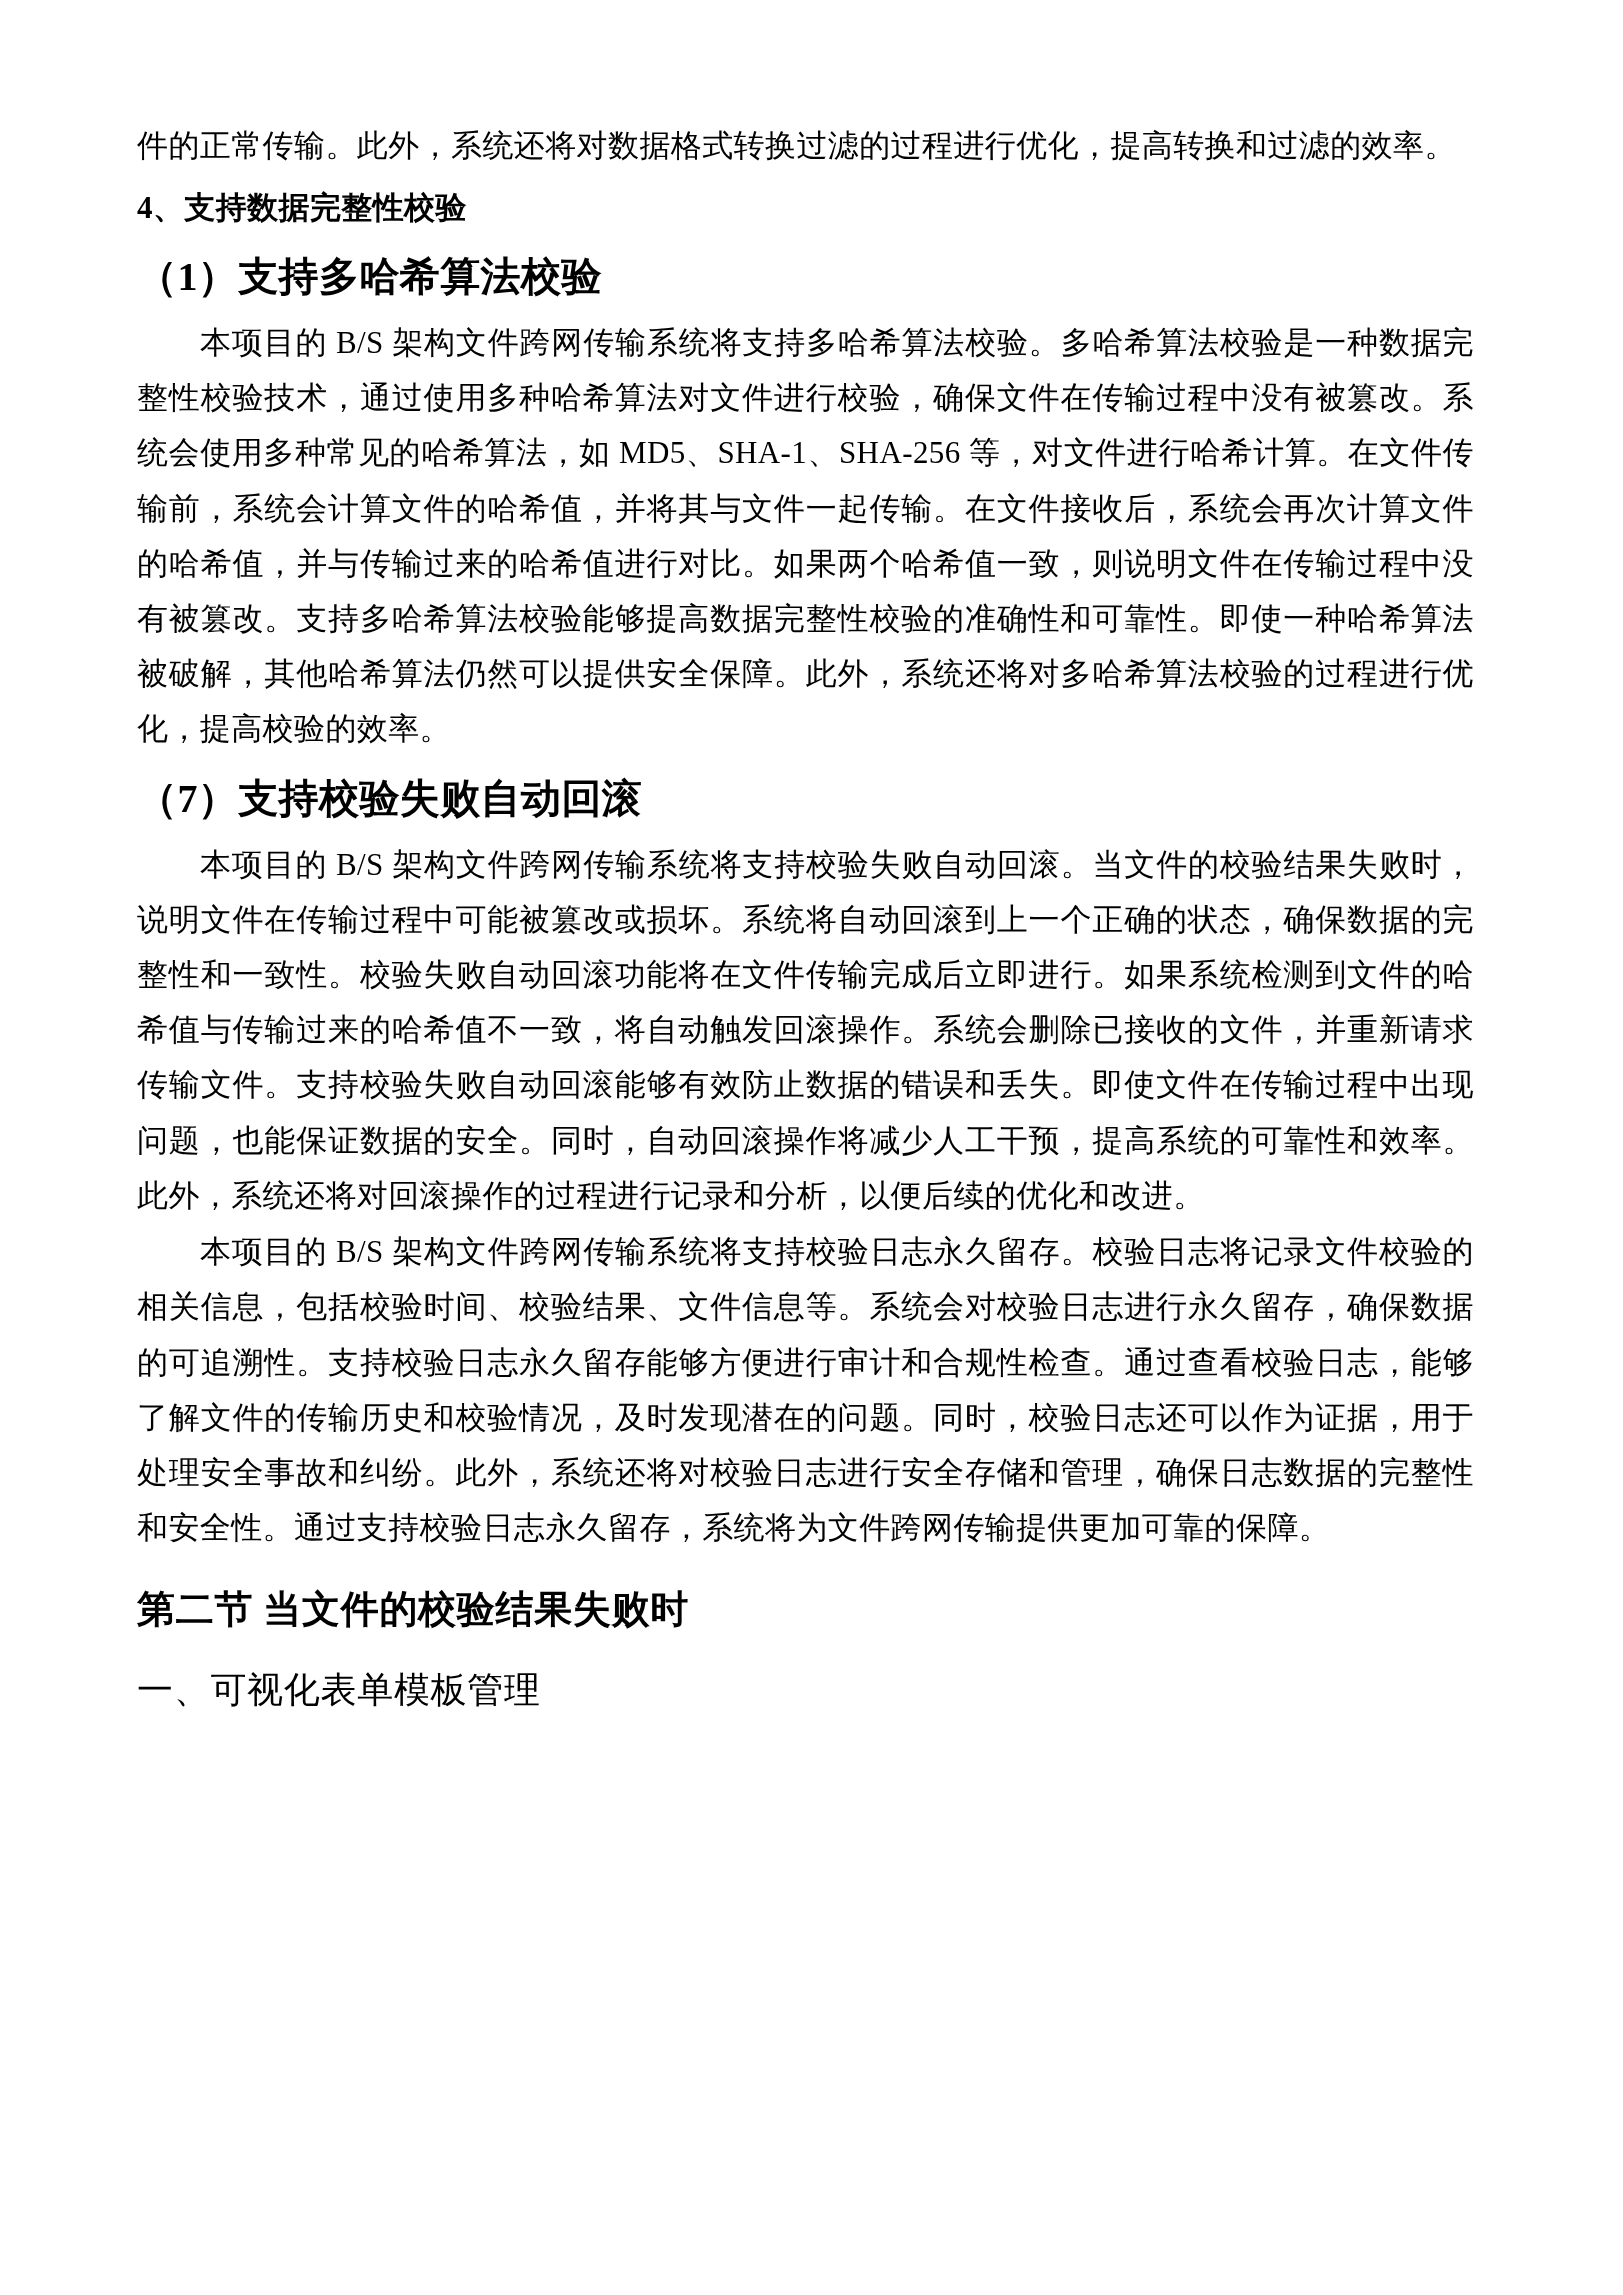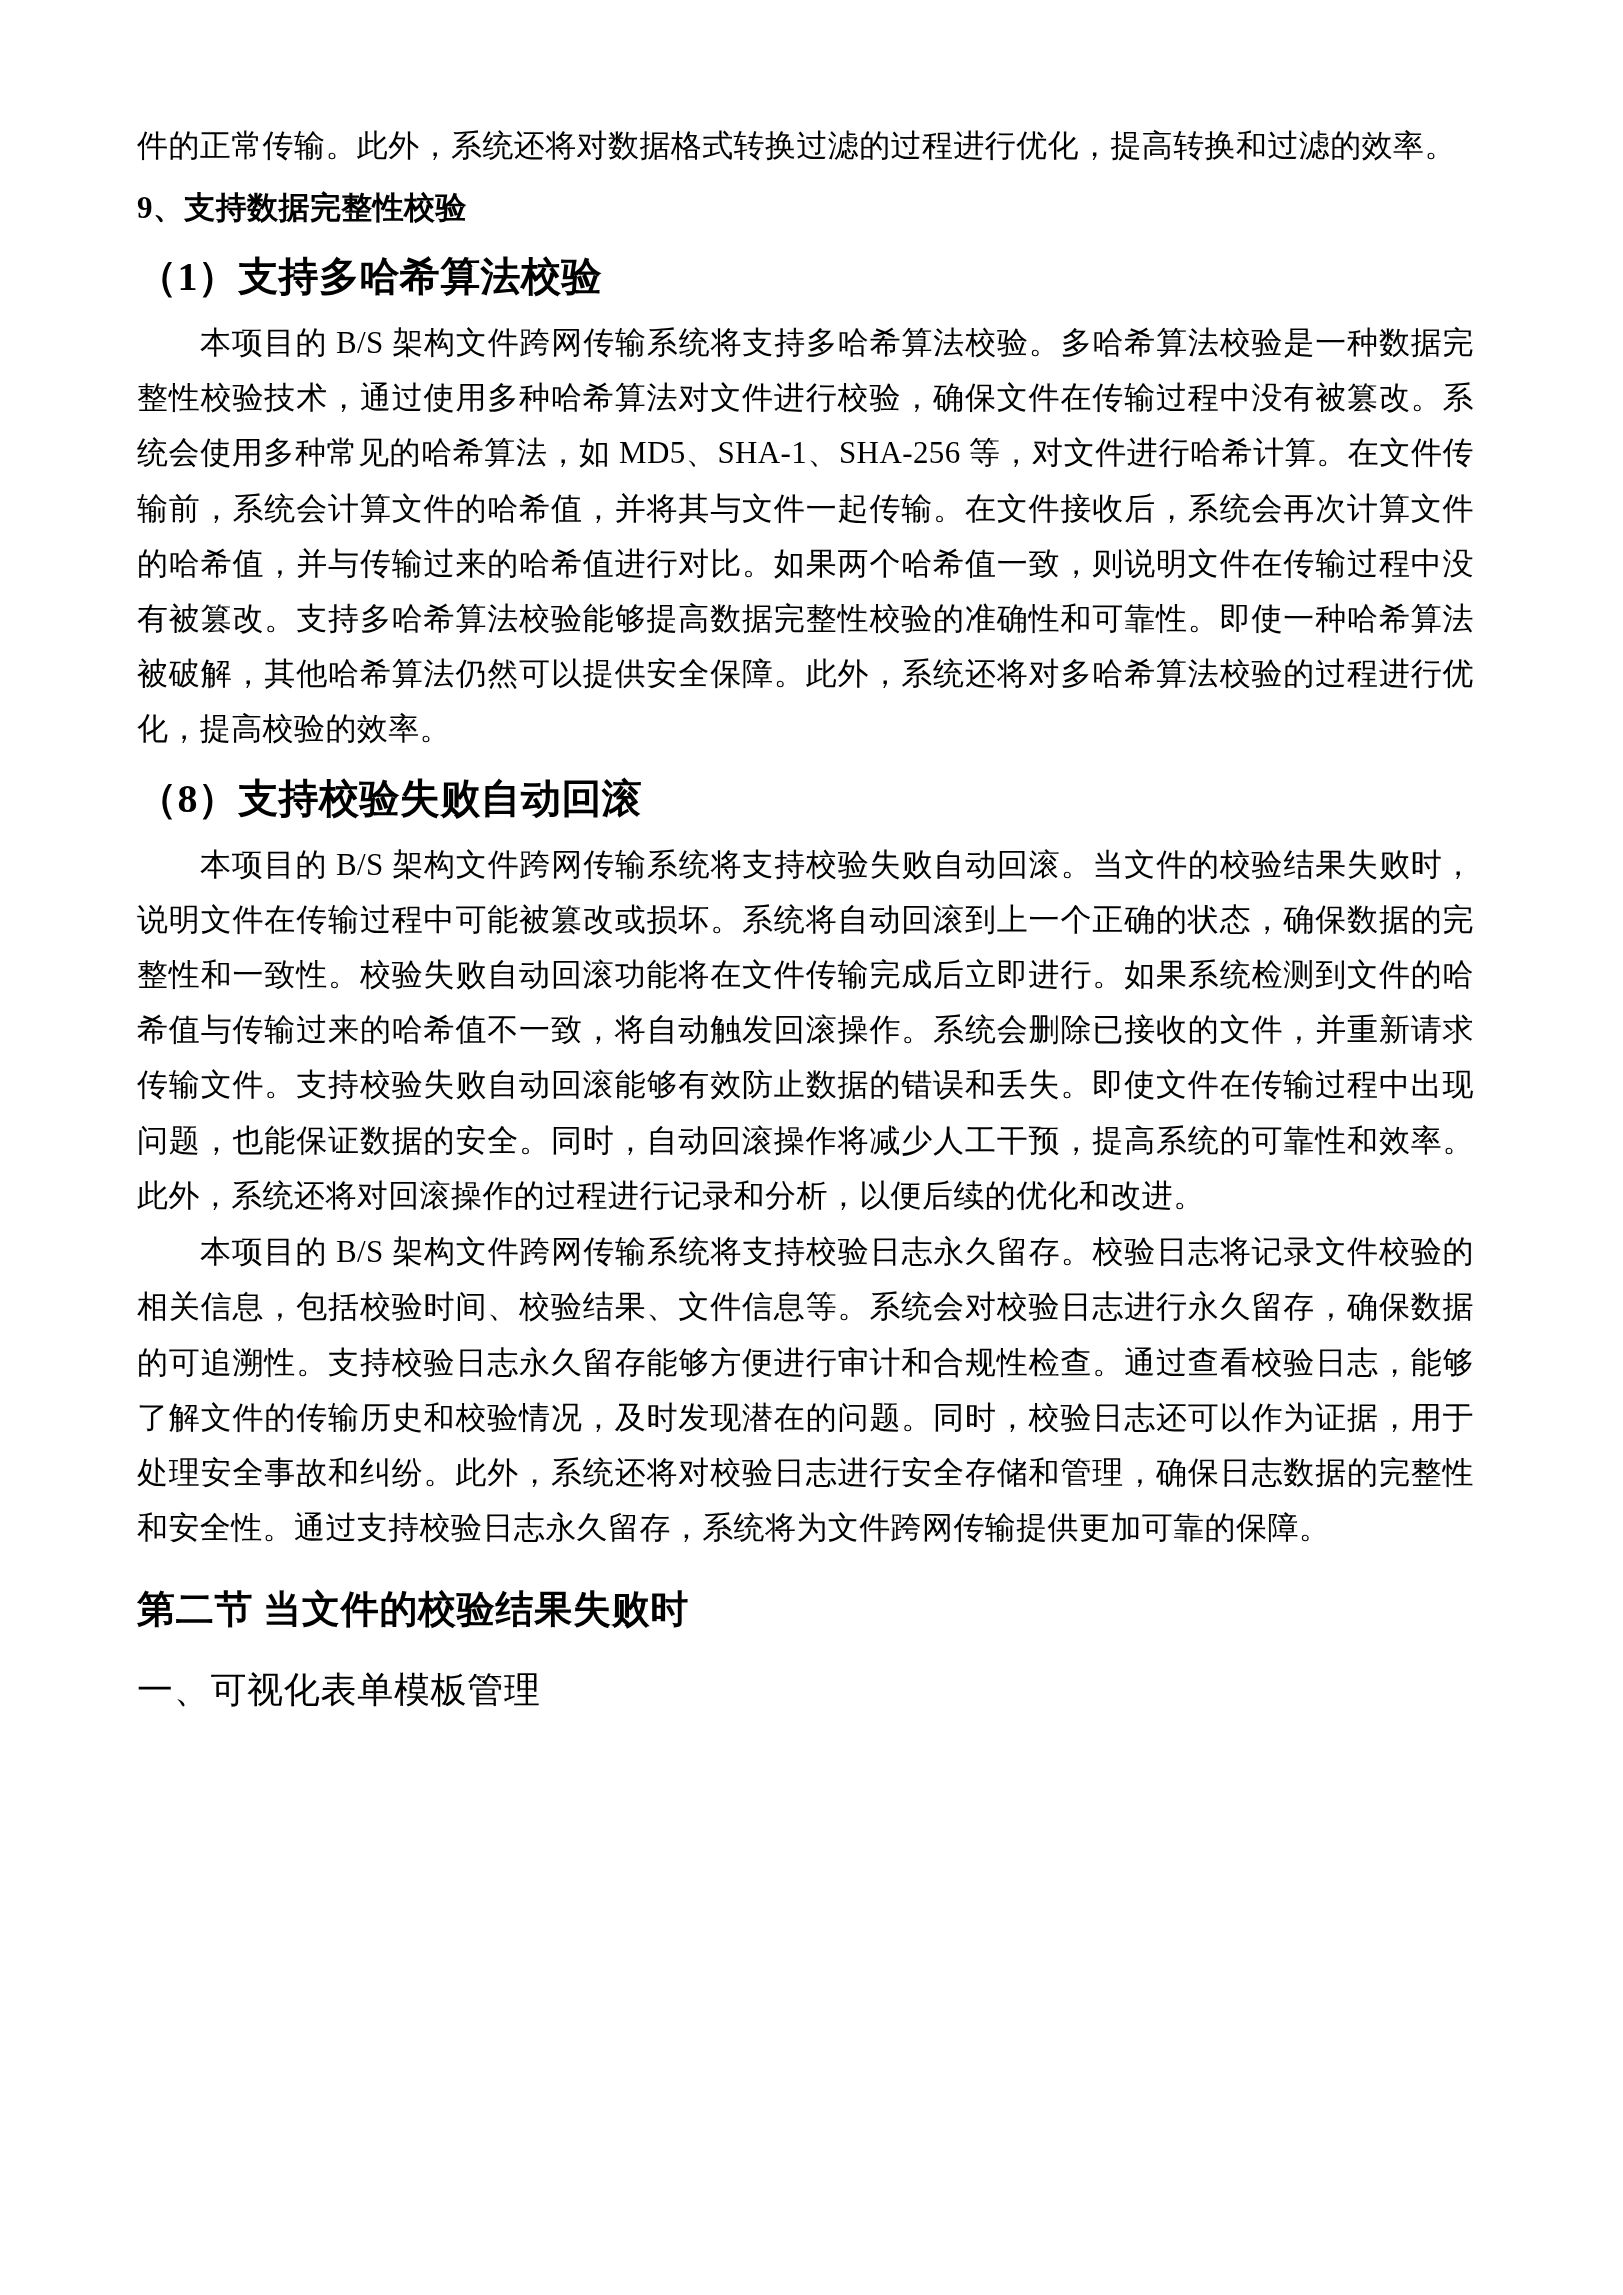--- a/index.html
+++ b/index.html
@@ -61,27 +61,27 @@
     letter-spacing: 0.7px;
   }
 </style>
 </head>
 <body>
 
 <div class="page">
 
   <p class="body-text">件的正常传输。此外，系统还将对数据格式转换过滤的过程进行优化，提高转换和过滤的效率。</p>
 
-  <h3 class="heading-num">9、支持数据完整性校验</h3>
+  <h3 class="heading-num">4、支持数据完整性校验</h3>
 
   <h4 class="heading-sub">（1）支持多哈希算法校验</h4>
 
   <p class="body-text indent">本项目的 B/S 架构文件跨网传输系统将支持多哈希算法校验。多哈希算法校验是一种数据完整性校验技术，通过使用多种哈希算法对文件进行校验，确保文件在传输过程中没有被篡改。系统会使用多种常见的哈希算法，如 MD5、SHA-1、SHA-256 等，对文件进行哈希计算。在文件传输前，系统会计算文件的哈希值，并将其与文件一起传输。在文件接收后，系统会再次计算文件的哈希值，并与传输过来的哈希值进行对比。如果两个哈希值一致，则说明文件在传输过程中没有被篡改。支持多哈希算法校验能够提高数据完整性校验的准确性和可靠性。即使一种哈希算法被破解，其他哈希算法仍然可以提供安全保障。此外，系统还将对多哈希算法校验的过程进行优化，提高校验的效率。</p>
 
-  <h4 class="heading-sub">（8）支持校验失败自动回滚</h4>
+  <h4 class="heading-sub">（7）支持校验失败自动回滚</h4>
 
   <p class="body-text indent">本项目的 B/S 架构文件跨网传输系统将支持校验失败自动回滚。当文件的校验结果失败时，说明文件在传输过程中可能被篡改或损坏。系统将自动回滚到上一个正确的状态，确保数据的完整性和一致性。校验失败自动回滚功能将在文件传输完成后立即进行。如果系统检测到文件的哈希值与传输过来的哈希值不一致，将自动触发回滚操作。系统会删除已接收的文件，并重新请求传输文件。支持校验失败自动回滚能够有效防止数据的错误和丢失。即使文件在传输过程中出现问题，也能保证数据的安全。同时，自动回滚操作将减少人工干预，提高系统的可靠性和效率。此外，系统还将对回滚操作的过程进行记录和分析，以便后续的优化和改进。</p>
 
 
   <p class="body-text indent">本项目的 B/S 架构文件跨网传输系统将支持校验日志永久留存。校验日志将记录文件校验的相关信息，包括校验时间、校验结果、文件信息等。系统会对校验日志进行永久留存，确保数据的可追溯性。支持校验日志永久留存能够方便进行审计和合规性检查。通过查看校验日志，能够了解文件的传输历史和校验情况，及时发现潜在的问题。同时，校验日志还可以作为证据，用于处理安全事故和纠纷。此外，系统还将对校验日志进行安全存储和管理，确保日志数据的完整性和安全性。通过支持校验日志永久留存，系统将为文件跨网传输提供更加可靠的保障。</p>
 
   <h2 class="heading-section">第二节  当文件的校验结果失败时</h2>
 
   <h2 class="heading-chapter">一、可视化表单模板管理</h2>
 

